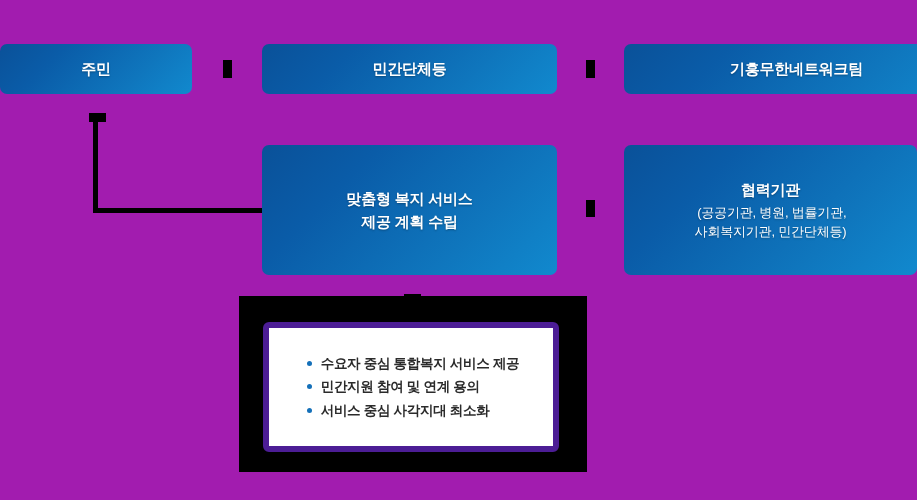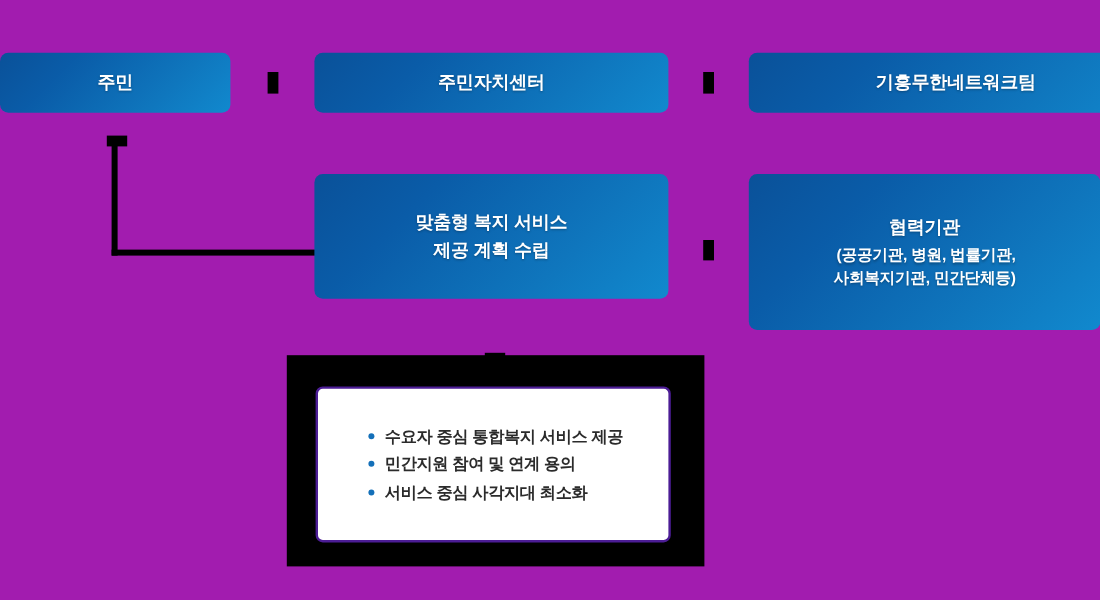--- a/index.html
+++ b/index.html
@@ -36,31 +36,31 @@
     letter-spacing: -0.2px;
   }
   .node .title {
     font-size: 15px;
     font-weight: bold;
     line-height: 1.55;
     white-space: pre-line;
   }
   .node .sub {
     font-size: 13px;
-    font-weight: bold;
+    font-weight: normal;
     line-height: 1.45;
     white-space: pre-line;
     margin-top: 3px;
   }
 
   
   #node-resident      { left: 0px;   top: 44px;  width: 192px; height: 50px; }
   #node-center        { left: 262px; top: 44px;  width: 295px; height: 50px; }
   #node-network-team  { left: 624px; top: 44px;  width: 345px; height: 50px; }
-  #node-welfare-plan  { left: 262px; top: 145px; width: 295px; height: 104px; }
+  #node-welfare-plan  { left: 262px; top: 145px; width: 295px; height: 130px; }
   #node-partners      { left: 624px; top: 145px; width: 293px; height: 130px; text-align: right; }
 
   
   .connector-block {
     position: absolute;
     background: #000000;
   }
   #conn-resident-center   { left: 223px; top: 60px;  width: 9px;  height: 18px; }
   #conn-plan-partners     { left: 586px; top: 200px; width: 9px;  height: 17px; }
   #conn-plan-outcome      { left: 404px; top: 294px; width: 17px; height: 7px; }
@@ -90,21 +90,21 @@
     position: absolute;
     left: 239px; top: 296px;
     width: 348px; height: 176px;
     background: #000000;
   }
   #outcome-card {
     position: absolute;
     left: 263px; top: 322px;
     width: 296px; height: 130px;
     background: #ffffff;
-    border: 2px solid #4c1d95;
+    border: 6px solid #4c1d95;
     border-radius: 6px;
     box-sizing: border-box;
     display: flex;
     align-items: center;
     justify-content: center;
   }
   #outcome-list {
     list-style: none;
     margin: 0;
     padding: 0 0 0 4px;
@@ -135,21 +135,21 @@
 
 <div id="diagram">
 
   <div class="node" id="node-resident">
     <span class="title">주민</span>
   </div>
 
   <div class="connector-block" id="conn-resident-center"></div>
 
   <div class="node" id="node-center">
-    <span class="title">주민자치센터</span>
+    <span class="title">민간단체등</span>
   </div>
 
   <div class="connector-block" id="conn-center-team" style="left:586px; top:60px; width:9px; height:18px;"></div>
 
   <div class="node" id="node-network-team">
     <span class="title">기흥무한네트워크팀</span>
   </div>
 
   <div id="elbow-arrowhead"></div>
   <div id="elbow-vertical"></div>

